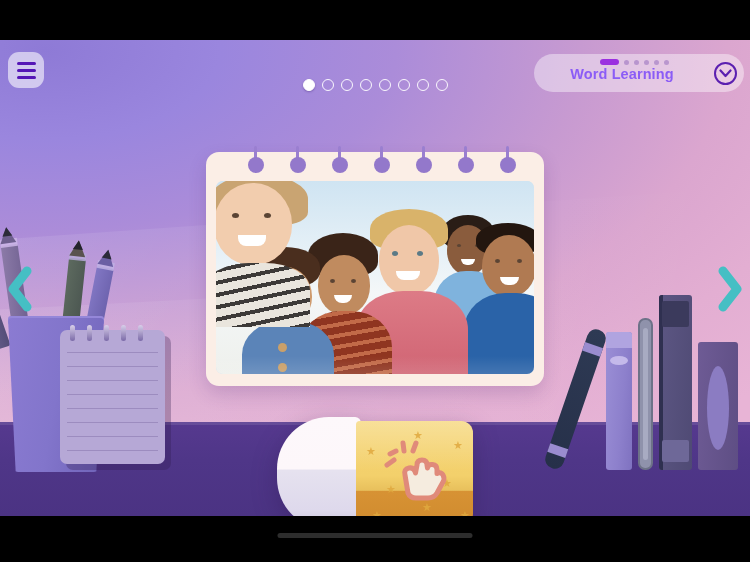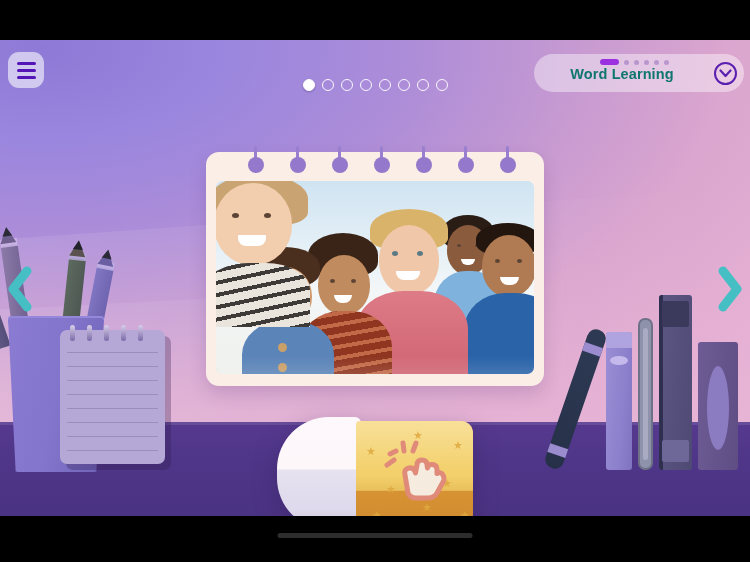--- a/index.html
+++ b/index.html
@@ -70,21 +70,21 @@
   .wl-panel {
     position:absolute; right:6px; top:54px; width:210px; height:38px;
     background:rgba(255,255,255,.42); border-radius:19px;
     display:flex; align-items:center; cursor:pointer;
   }
   .wl-segs { position:absolute; left:66px; top:5px; display:flex; align-items:center; gap:5px; }
   .wl-segs .seg { width:5px; height:5px; border-radius:3px; background:rgba(116,70,170,.38); }
   .wl-segs .seg.fill { width:19px; height:6px; border-radius:4px; background:#9b30e0; }
   .wl-title {
     position:absolute; left:0; right:34px; top:12px; text-align:center;
-    font-size:14.5px; font-weight:bold; color:#0f766e; letter-spacing:.1px;
+    font-size:14.5px; font-weight:bold; color:#8b5cf6; letter-spacing:.1px;
   }
   .wl-chevron {
     position:absolute; right:7px; top:8px; width:23px; height:23px; border-radius:50%;
     border:2px solid #5b1fb0; display:flex; align-items:center; justify-content:center; cursor:pointer;
   }
   .wl-chevron svg { display:block; }
 
   
   .cup-group { position:absolute; left:8px; top:170px; width:110px; height:262px; }
   .pencil { position:absolute; width:17px; border-radius:3px; transform-origin:bottom center; }

